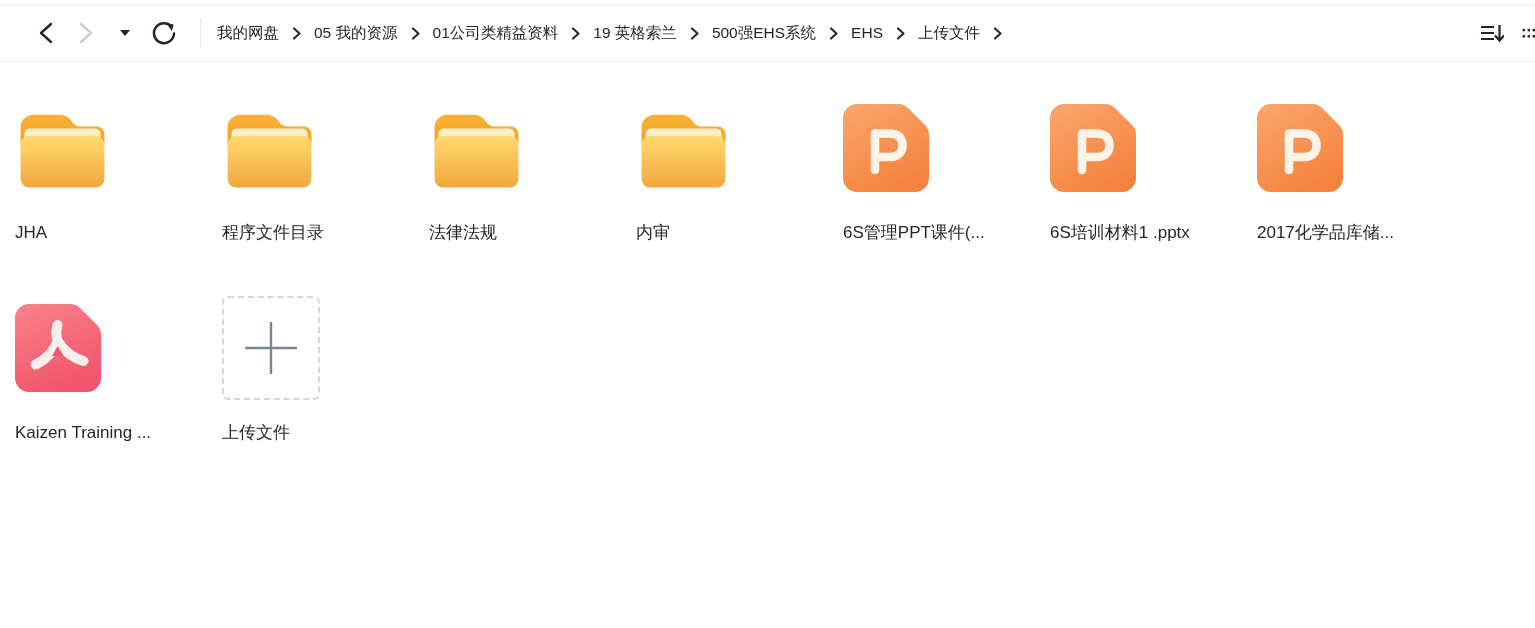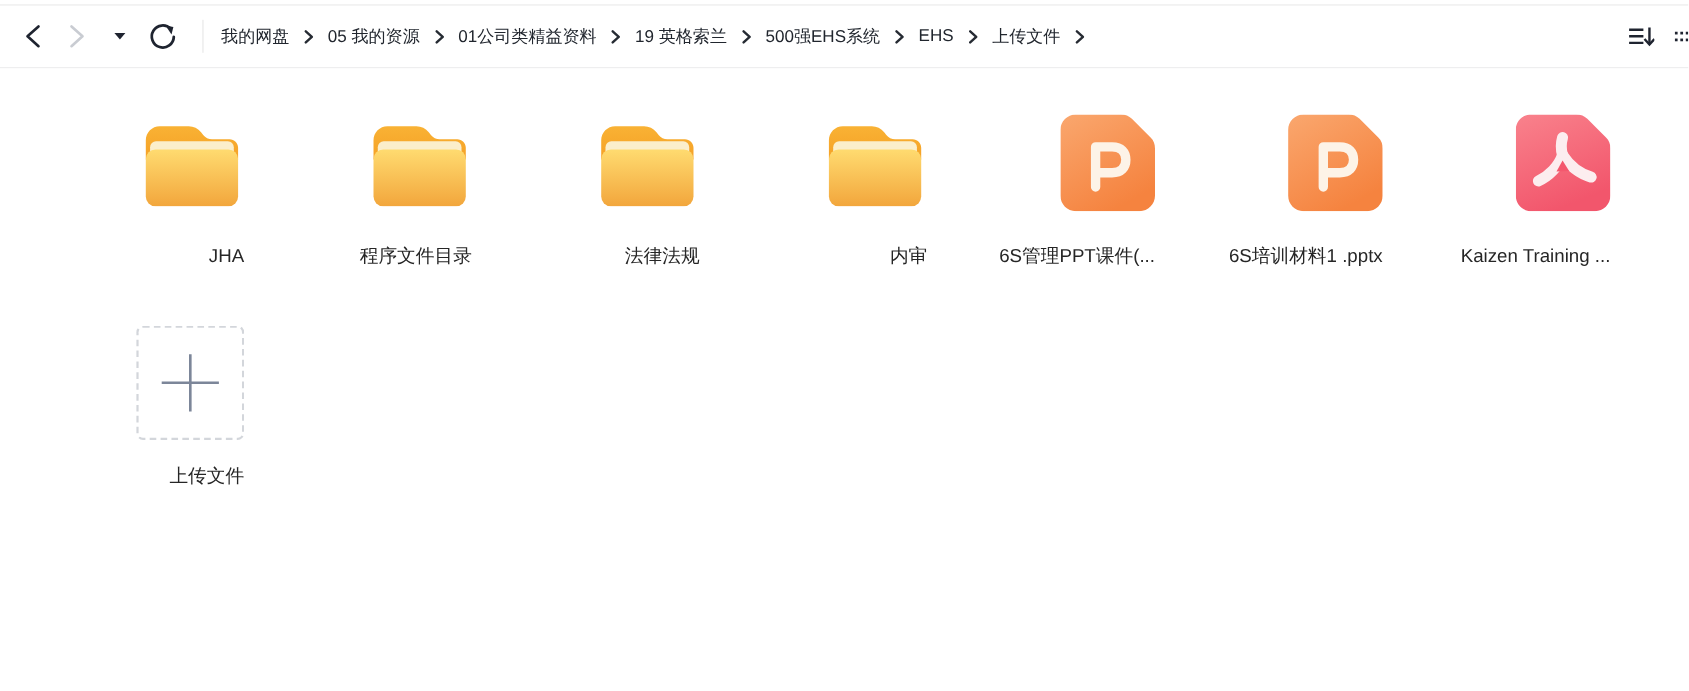--- a/index.html
+++ b/index.html
@@ -9,21 +9,21 @@
     font-family:"Liberation Sans","DejaVu Sans",sans-serif;
     color:#262626;
   }
   
   .toolbar {
     margin-top:4px; height:58px;
     border-top:1px solid #e9e9e9;
     border-bottom:1px solid #ededee;
     display:flex; align-items:center;
     background:#fff;
-    padding-left:20px;
+    padding-left:36px;
     position:relative;
   }
   .nav-btn { display:flex; align-items:center; justify-content:center; cursor:pointer; }
   .nav-btn + .nav-btn { margin-left:20px; }
   .caret-down {
     width:0; height:0; margin-left:24px;
     border-left:5px solid transparent; border-right:5px solid transparent;
     border-top:6px solid #1f2430; cursor:pointer;
   }
   .refresh-btn { margin-left:20px; }
@@ -34,21 +34,21 @@
   .toolbar-right { position:absolute; right:0; top:0; height:100%; display:flex; align-items:center; }
   .sort-btn { margin-right:18px; cursor:pointer; display:flex; }
   .view-btn { cursor:pointer; display:flex; width:13px; overflow:hidden; }
   
   .grid {
     padding:42px 0 0 15px;
     display:grid;
     grid-template-columns:repeat(7,207px);
     grid-row-gap:60px;
   }
-  .cell { display:flex; flex-direction:column; align-items:flex-end; cursor:pointer; }
+  .cell { display:flex; flex-direction:column; align-items:flex-start; cursor:pointer; }
   .icon-area { height:88px; display:flex; align-items:center; justify-content:center; }
   .cell-label {
     margin-top:30px; height:22px; line-height:22px;
     font-size:17px; color:#262626; white-space:nowrap; text-align:center;
   }
   
   .page-thumb {
     width:114px; height:125px; background:#fff; position:relative;
     border:1px solid #f0f0f0; box-shadow:0 0 3px rgba(0,0,0,.10);
     flex:0 0 auto;
@@ -259,20 +259,28 @@
 
   <div class="cell">
     <div class="icon-area">
         <svg width="86" height="88" viewBox="0 0 86 88">
           <use href="#sym-ppt"></use>
         </svg>
       </div>
     <div class="cell-label">6S培训材料1 .pptx</div>
   </div>
 
+  <div class="cell">
+    <div class="icon-area">
+        <svg width="86" height="88" viewBox="0 0 86 88">
+          <use href="#sym-ppt"></use>
+        </svg>
+      </div>
+    <div class="cell-label">2017化学品库储...</div>
+  </div>
 
 
 
   <div class="cell">
     <div class="icon-area">
         <svg width="86" height="88" viewBox="0 0 86 88">
           <use href="#sym-pdf"></use>
         </svg>
       </div>
     <div class="cell-label">Kaizen Training ...</div>

